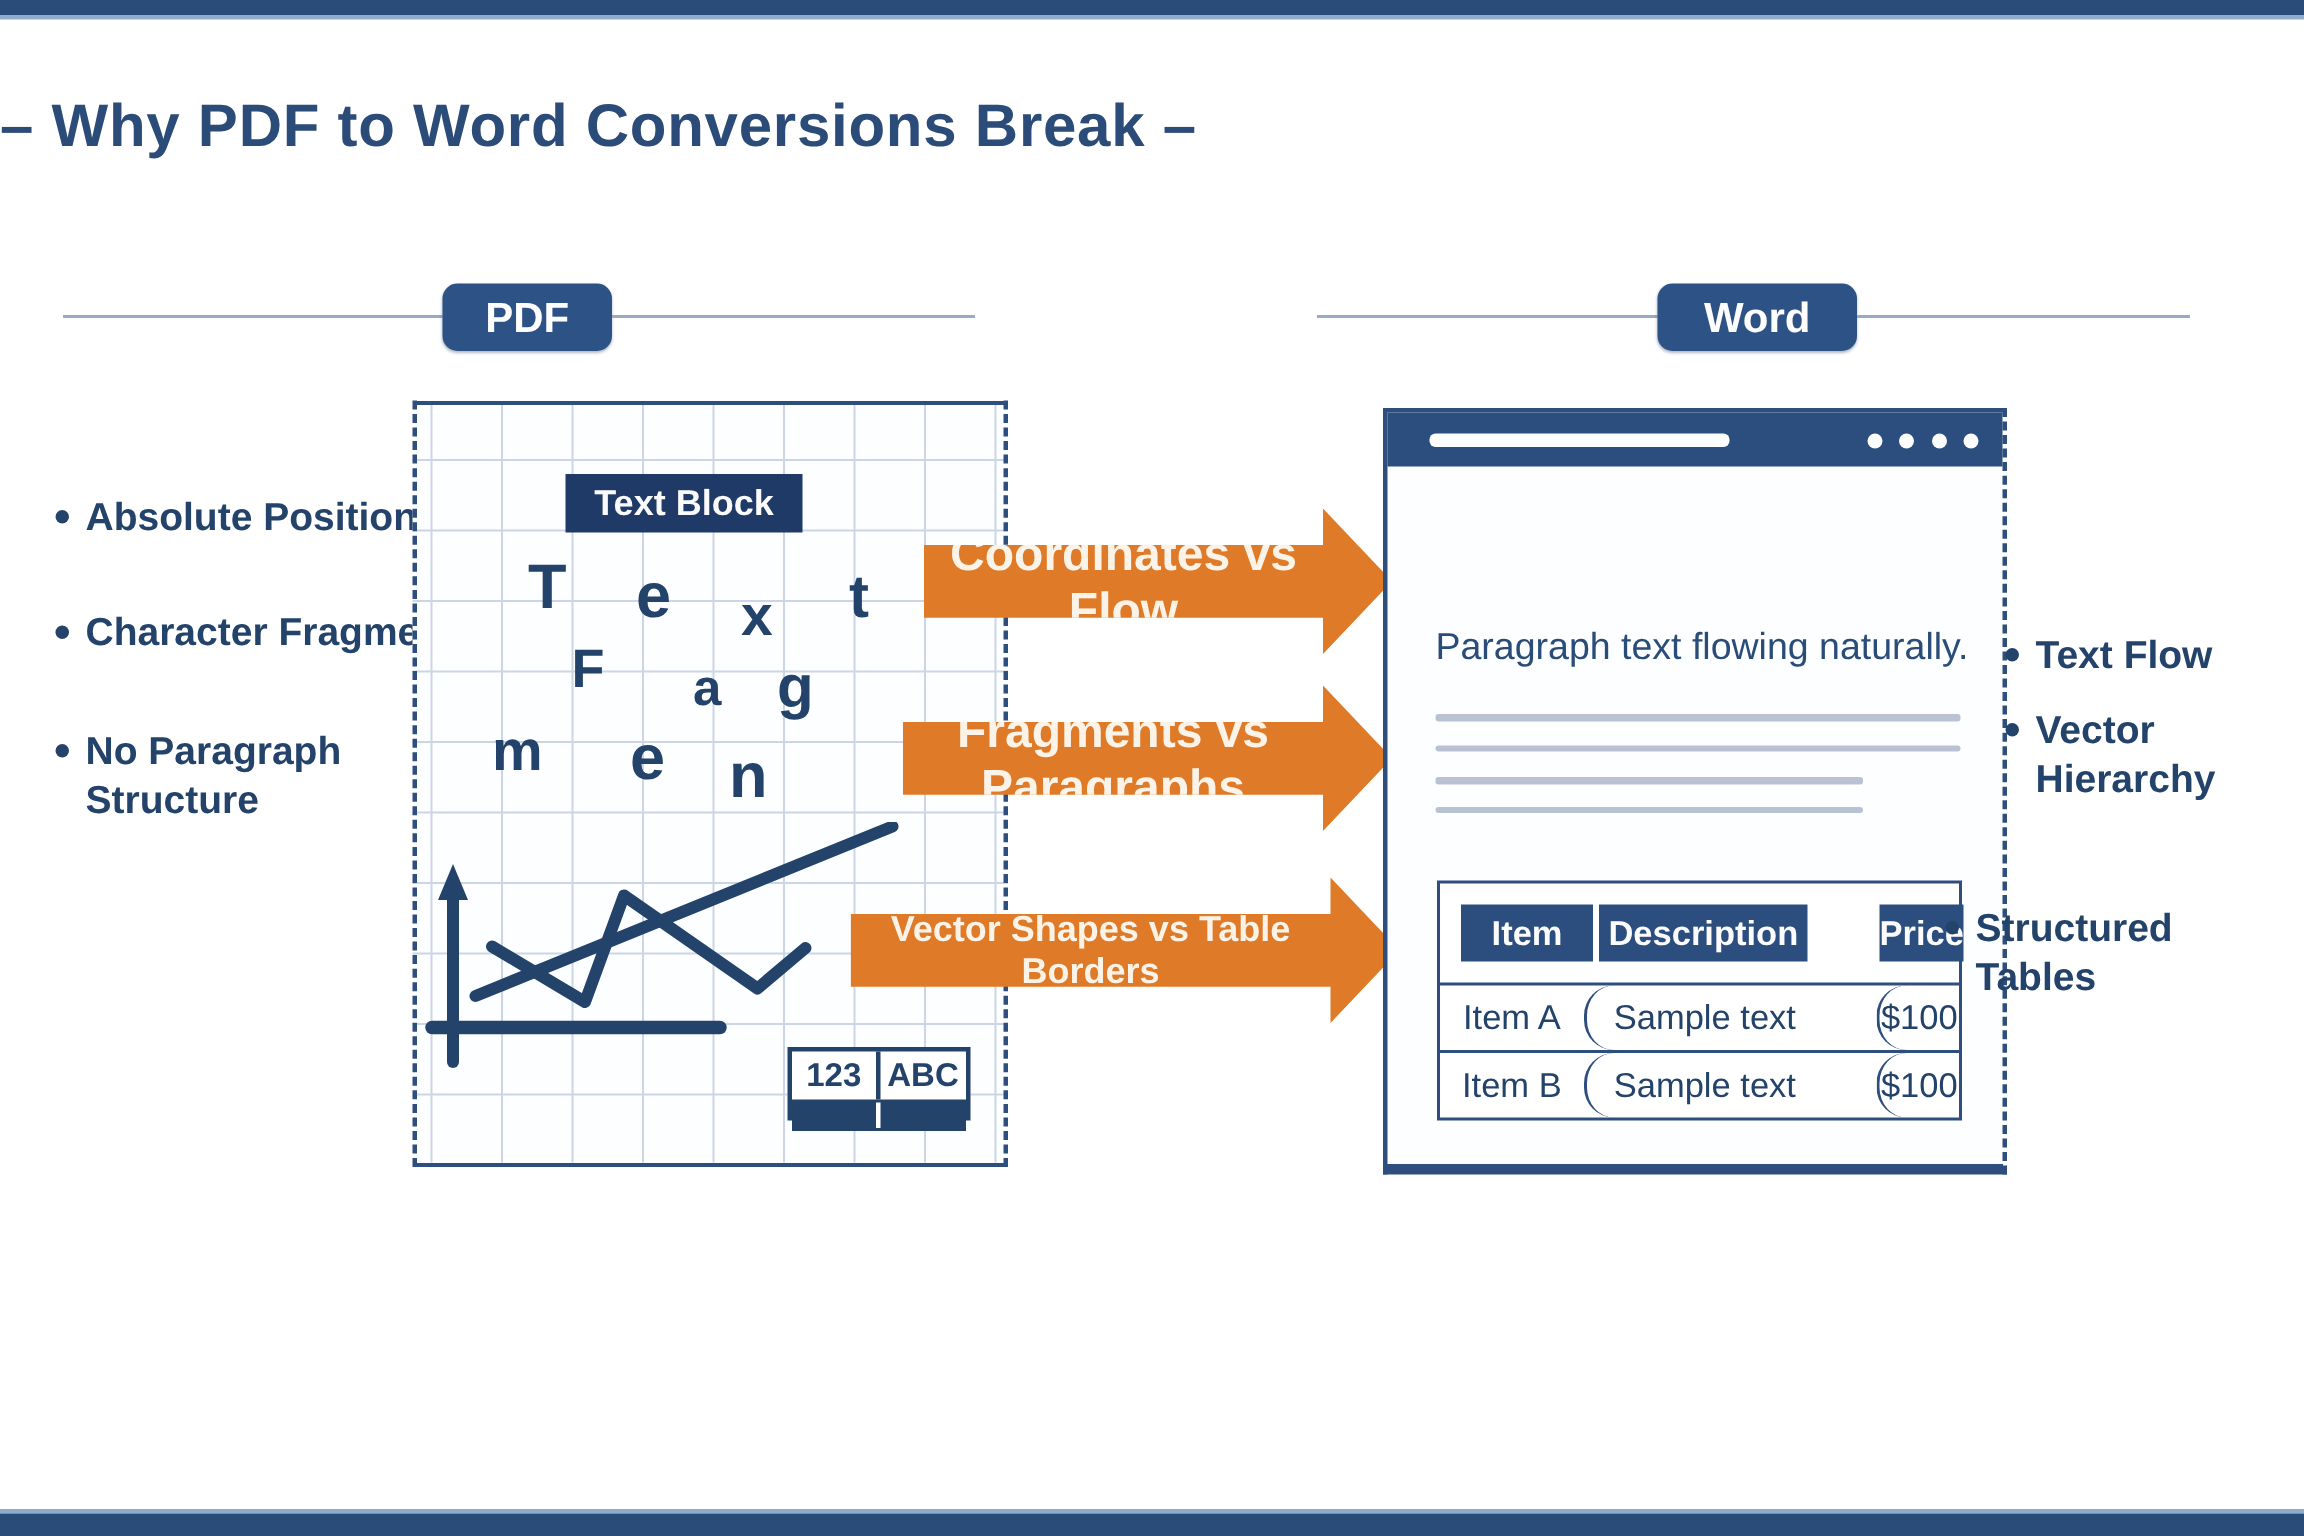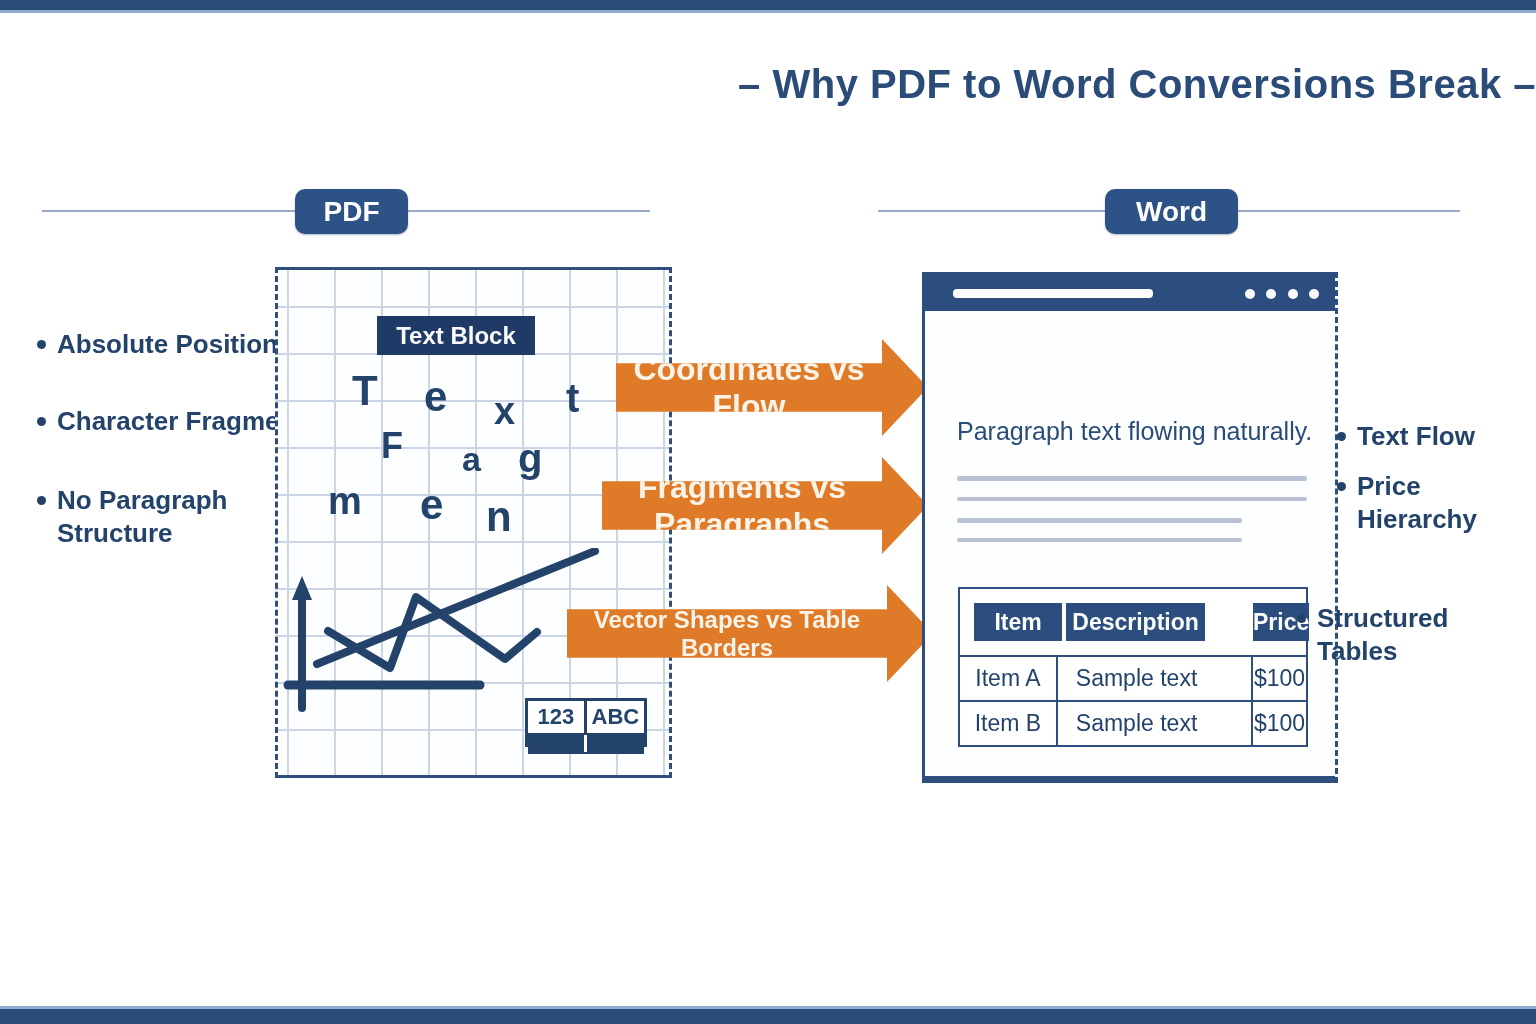--- a/index.html
+++ b/index.html
@@ -8,21 +8,21 @@
     position:relative; width:1536px; height:1024px; background:#ffffff;
     font-family:"Liberation Sans", sans-serif; overflow:hidden; color:#24436B;
   }
   
   .strip-top-navy { position:absolute; left:0; top:0; width:1536px; height:10px; background:#2A4C78; }
   .strip-top-light { position:absolute; left:0; top:10px; width:1536px; height:3px; background:#8FABCE; }
   .strip-bottom-light { position:absolute; left:0; top:1006px; width:1536px; height:3px; background:#8FABCE; }
   .strip-bottom-navy { position:absolute; left:0; top:1009px; width:1536px; height:15px; background:#2A4C78; }
 
   .main-title {
-    position:absolute; left:0; top:62px; width:1536px; text-align:right;
+    position:absolute; left:0; top:62px; width:1536px; text-align:left;
     font-size:40px; font-weight:600; color:#2B4B78; letter-spacing:0.5px;
   }
 
   
   .hline { position:absolute; height:2px; background:#97ABC6; top:210px; }
   .badge {
     position:absolute; top:189px; height:45px; background:#2D5386; border-radius:10px;
     color:#FDFDFD; font-weight:700; font-size:28px; display:flex; align-items:center; justify-content:center;
     box-shadow:0 1px 2px rgba(30,50,90,.35);
   }
@@ -76,21 +76,21 @@
     border-bottom:3px solid #2A4C78; padding:0 16px 4px 0; display:inline-block;
   }
   .word-paragraph { position:absolute; left:32px; top:106px; font-size:25px; font-weight:400; color:#2A4C78; }
   .gray-line { position:absolute; left:32px; background:#B9C2D3; border-radius:2px; }
 
   .wtable { position:absolute; left:33px; top:276px; width:350px; border:2.5px solid #2E4F7E; background:#fff; }
   .wtable-head { display:flex; gap:4px; padding:14px; }
   .wtable-head .hcell { background:#2C4E7E; color:#FBFBFB; font-weight:700; font-size:23px;
       height:38px; display:flex; align-items:center; justify-content:center; }
   .wtable-row { display:flex; border-top:2.5px solid #2E4F7E; }
-  .wtable-row .bcell { height:43px; display:flex; align-items:center; font-size:23px; font-weight:500; color:#24436B; }
+  .wtable-row .bcell { height:43px; display:flex; align-items:center; font-size:23px; font-weight:500; color:#24436B;border-radius:20px; }
   .col-item { flex:0 0 27.7%; justify-content:center; }
   .col-desc { flex:0 0 43.7%; border-left:2.5px solid #2E4F7E; padding-left:18px; }
   .col-price { flex:1 1 auto; border-left:2.5px solid #2E4F7E; justify-content:center;margin-left:44px; }
 </style>
 </head>
 <body>
 
 <div class="strip-top-navy"></div>
 <div class="strip-top-light"></div>
 <div class="strip-bottom-light"></div>
@@ -197,18 +197,18 @@
     </div>
   </div>
 </div>
 
 <div class="bullet" style="left:1337px; top:380px; width:190px;margin-top:40px;">
   <span class="dot"></span>
   <span>Text Flow</span>
 </div>
 <div class="bullet" style="left:1337px; top:470px; width:160px;">
   <span class="dot"></span>
-  <span>Price Hierarchy</span>
+  <span>Vector Hierarchy</span>
 </div>
 <div class="bullet" style="left:1297px; top:602px; width:170px;">
   <span class="dot"></span>
   <span>Structured Tables</span>
 </div>
 
 </body></html>

